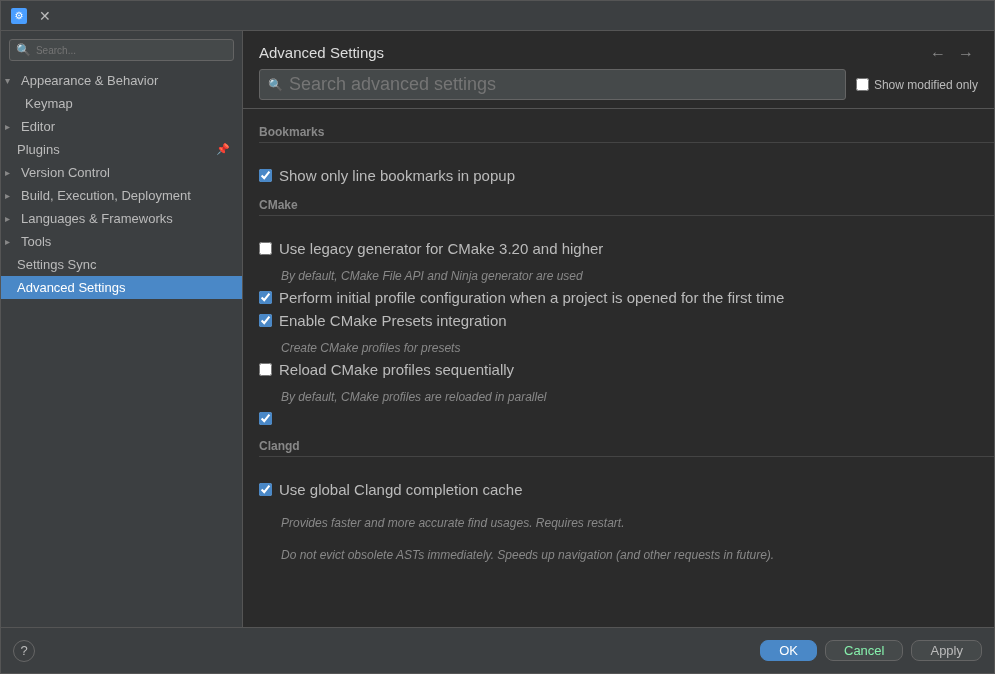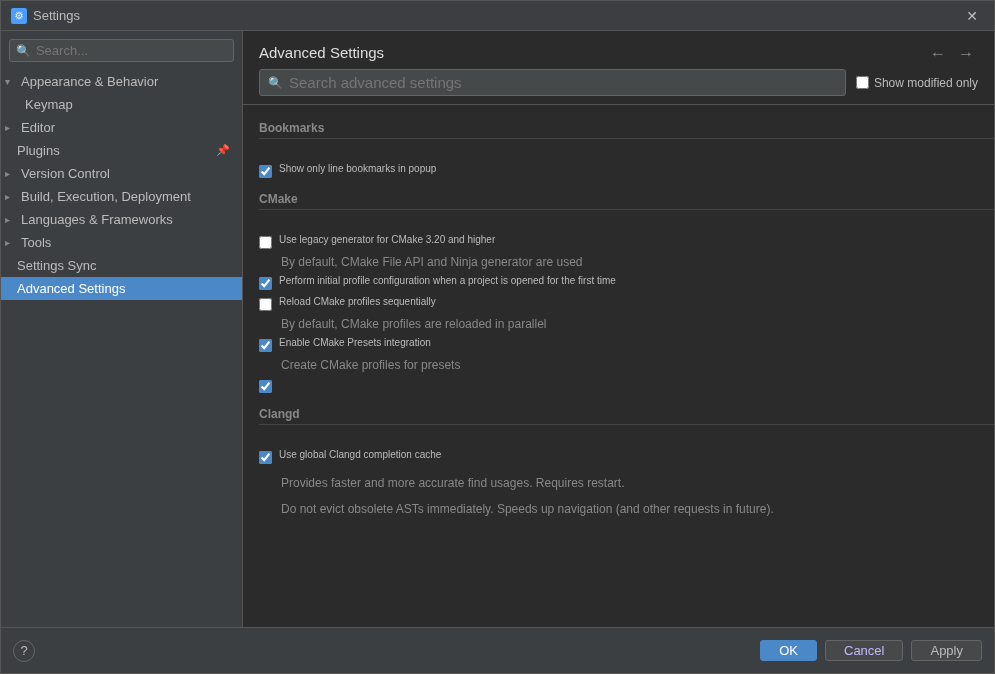--- a/index.html
+++ b/index.html
@@ -76,21 +76,21 @@
       display: flex;
       align-items: center;
       padding: 3px 6px;
       gap: 5px;
     }
     .search-box input {
       background: transparent;
       border: none;
       outline: none;
       color: #fef9c3;
-      font-size: 13px;
+      font-size: 10px;
       width: 100%;
     }
     .search-icon-sm {
       color: #888;
       font-size: 12px;
     }
     .sidebar-item {
       padding: 4px 12px 4px 16px;
       cursor: pointer;
       color: #bbb;
@@ -164,21 +164,21 @@
       display: flex;
       align-items: center;
       padding: 4px 8px;
       gap: 6px;
     }
     .advanced-search-box input {
       background: transparent;
       border: none;
       outline: none;
       color: #bbb;
-      font-size: 15px;
+      font-size: 18px;
       width: 100%;
     }
     .show-modified-row {
       display: flex;
       align-items: center;
       gap: 5px;
       white-space: nowrap;
       color: #bbb;
       font-size: 12px;
     }
@@ -223,28 +223,29 @@
       gap: 7px;
     }
     .setting-row input[type=checkbox] {
       margin-top: 2px;
       cursor: pointer;
       accent-color: #4a88c7;
       flex-shrink: 0;
     }
     .setting-label {
       color: #bbb;
-      font-size: 10px;
+      font-size: 15px;
       cursor: pointer;
     }
     .setting-desc {
       color: #888;
       font-size: 12px;
       margin-left: 22px;
-      margin-top: 6px;
+      margin-top: 12px;
+      font-style: italic;
     }
     .section-gap { margin-top: 14px; }
     
     .footer {
       height: 46px;
       background: #3c3f41;
       border-top: 1px solid #555;
       display: flex;
       align-items: center;
       justify-content: space-between;
@@ -267,53 +268,52 @@
       align-items: center;
       justify-content: center;
       font-size: 13px;
     }
     .footer-right {
       display: flex;
       gap: 8px;
     }
     .footer-btn {
       padding: 2px 18px;
-      border-radius: 3px;
+      border-radius: 8px;
       font-size: 13px;
       cursor: pointer;
     }
     .btn-ok {
       background: #4a88c7;
       border: 1px solid #4a88c7;
       color: #fff;
     }
     .btn-cancel {
       background: #45494a;
       border: 1px solid #646464;
-      color: #c4b5fd;
+      color: #86efac;
       text-align: center;
     }
     .btn-apply {
       background: #45494a;
       border: 1px solid #646464;
       color: #bbb;
     }
     
     .sidebar::-webkit-scrollbar { width: 6px; }
     .sidebar::-webkit-scrollbar-track { background: #3c3f41; }
     .sidebar::-webkit-scrollbar-thumb { background: #555; border-radius: 3px; }
   </style>
 </head>
 <body>
 
 <div class="window">
 
   <div class="title-bar">
     <div class="title-bar-icon">⚙</div>
-    <span class="title-bar-title">Settings</span>
     <span class="title-bar-close">✕</span>
   </div>
 
   <div class="content-area">
 
     <div class="sidebar">
 
       <div class="search-box">
         <span class="search-icon-sm">🔍</span>
         <input type="text" placeholder="Search..." style="">
@@ -402,32 +402,32 @@
 
         <div class="setting-item">
           <div class="setting-row">
             <input type="checkbox" id="initial-profile" checked="" style="">
             <label for="initial-profile" class="setting-label">Perform initial profile configuration when a project is opened for the first time</label>
           </div>
         </div>
 
         <div class="setting-item">
           <div class="setting-row">
+            <input type="checkbox" id="cmake-presets" checked="" style="">
+            <label for="cmake-presets" class="setting-label">Enable CMake Presets integration</label>
+          </div>
+          <div class="setting-desc">Create CMake profiles for presets</div>
+        </div>
+
+        <div class="setting-item">
+          <div class="setting-row">
             <input type="checkbox" id="reload-sequentially" style="">
             <label for="reload-sequentially" class="setting-label">Reload CMake profiles sequentially</label>
           </div>
           <div class="setting-desc">By default, CMake profiles are reloaded in parallel</div>
-        </div>
-
-        <div class="setting-item">
-          <div class="setting-row">
-            <input type="checkbox" id="cmake-presets" checked="" style="">
-            <label for="cmake-presets" class="setting-label">Enable CMake Presets integration</label>
-          </div>
-          <div class="setting-desc">Create CMake profiles for presets</div>
         </div>
 
         <div class="setting-item">
           <div class="setting-row">
             <input type="checkbox" id="floating-toolbar" checked="" style="">
           </div>
         </div>
 
         <div class="section-gap section-header">Clangd</div>
 

